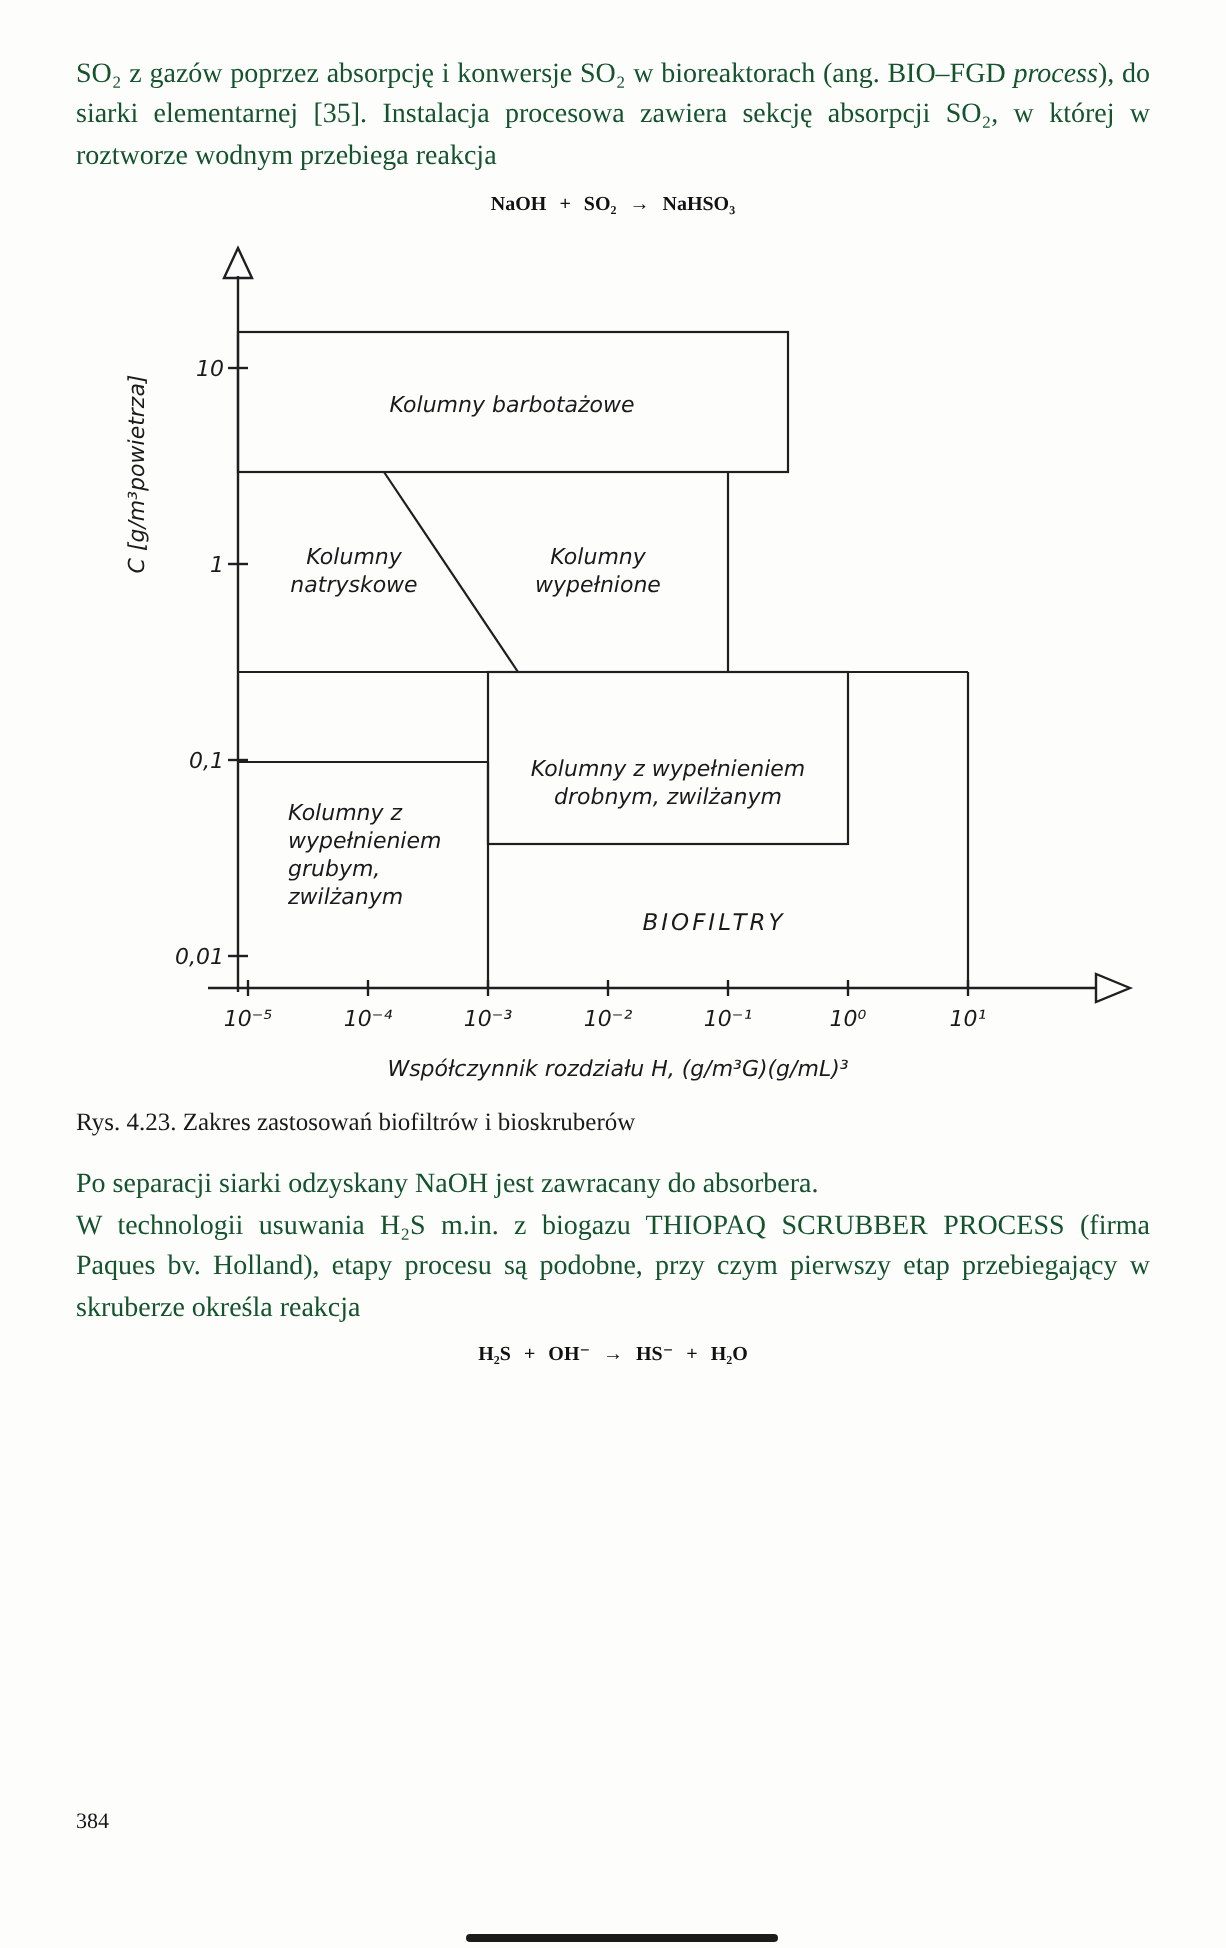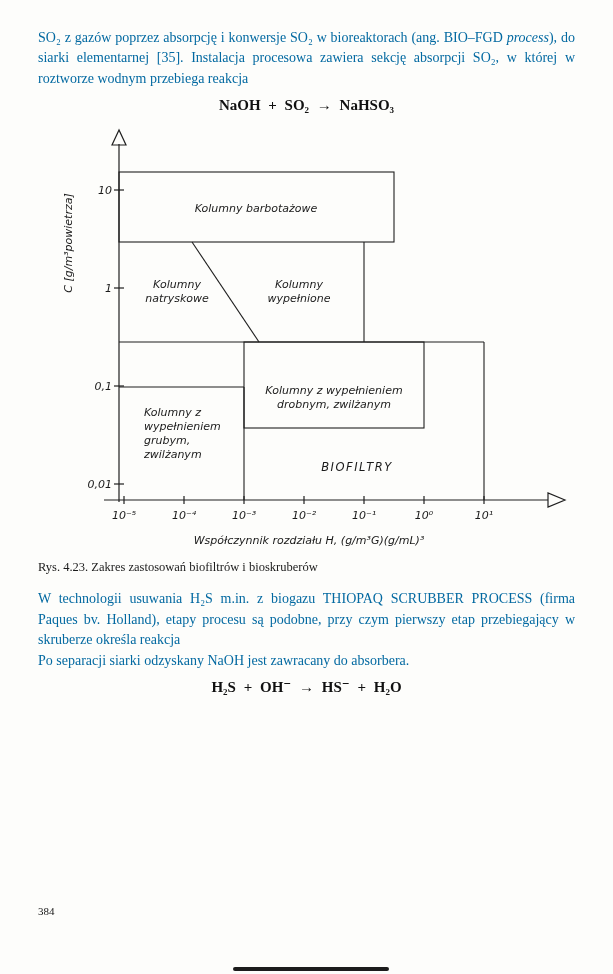--- a/index.html
+++ b/index.html
@@ -16,25 +16,25 @@
   .content {
     position: absolute;
     left: 38px;
     top: 28px;
     width: 537px;
   }
   .body-text {
     font-size: 14px;
     line-height: 1.46;
     text-align: justify;
-    color: #0369a1;
+    color: #14532d;
   }
   .body-text i { font-style: italic; }
   .equation {
-    font-size: 15px;
+    font-size: 10px;
     font-weight: bold;
     text-align: center;
     word-spacing: 4px;
     margin: 7px 0 9px 0;
     color: #111;
   }
   .figure { margin: 14px 0 0 0; }
   .figure svg { display: block; margin-left: 6px; }
   .caption {
     font-size: 12.5px;
@@ -164,21 +164,21 @@
         </g>
 
         <text class="axis-title" x="265" y="416" text-anchor="middle">Współczynnik rozdziału H, (g/m³G)(g/mL)³</text>
         <text class="axis-title" transform="translate(28,115) rotate(-90)" text-anchor="middle">C [g/m³powietrza]</text>
       </svg>
       <figcaption class="caption">Rys. 4.23. Zakres zastosowań biofiltrów i bioskruberów</figcaption>
     </figure>
 
 
 
+    <p class="body-text mb0">Po separacji siarki odzyskany NaOH jest zawracany do absorbera.</p>
     <p class="body-text mb0">W technologii usuwania H₂S m.in. z biogazu THIOPAQ SCRUBBER PROCESS (firma Paques bv. Holland), etapy procesu są podobne, przy czym pierwszy etap przebiegający w skruberze określa reakcja</p>
-    <p class="body-text mb0">Po separacji siarki odzyskany NaOH jest zawracany do absorbera.</p>
     <p class="equation">H₂S + OH⁻ → HS⁻ + H₂O</p>
 
   </div>
 
   <div class="page-number">384</div>
   <div class="scan-mark"></div>
 </div>
 
 </body></html>

